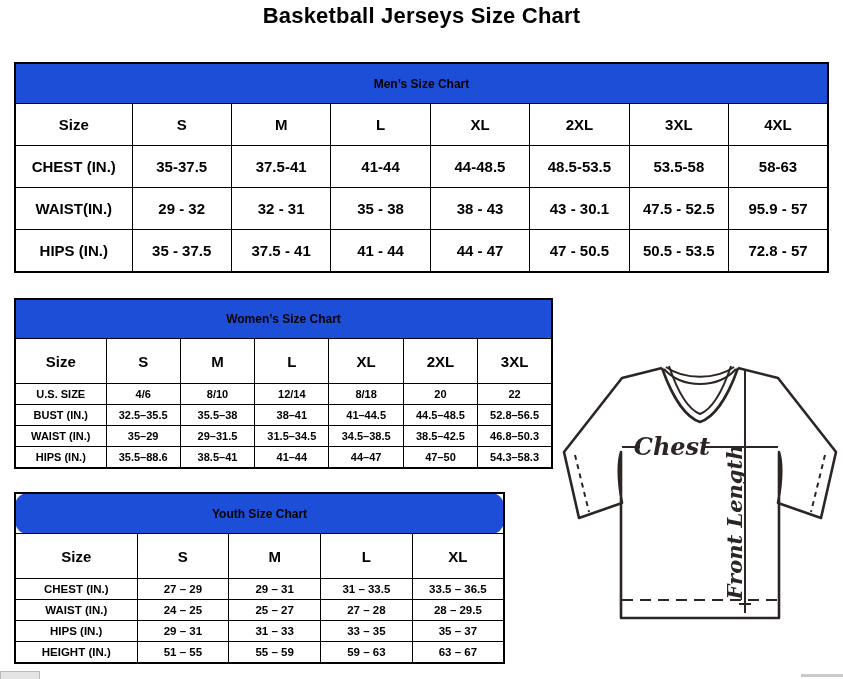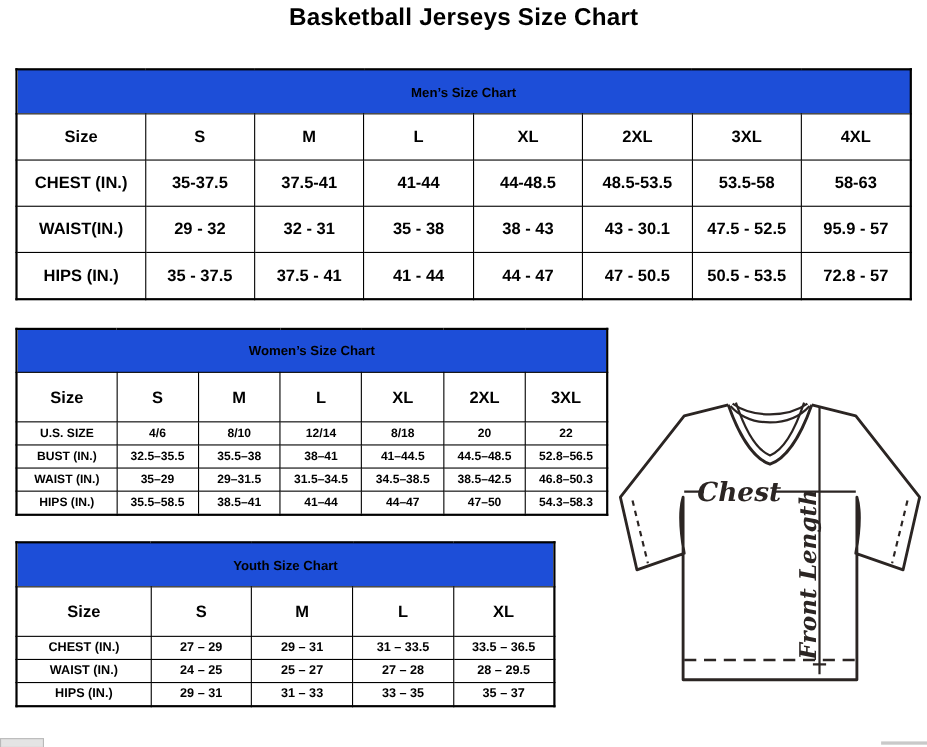--- a/index.html
+++ b/index.html
@@ -25,21 +25,21 @@
   .men  tr.band-row td { height:39px; }
   .men  tr.hdr td  { height:41px; font-size:15px; }
   .men  tr.data td { height:41px; font-size:15px; }
   
   .women { left:14px; top:298px; width:539px; }
   .women tr.band-row td { height:38px; }
   .women tr.hdr td  { height:44px; font-size:15px; }
   .women tr.data td { height:20px; font-size:11px; }
   
   .youth { left:14px; top:492px; width:491px; }
-  .youth tr.band-row td { height:39px; }
+  .youth tr.band-row td { height:39px;border-radius:13px; }
   .youth tr.hdr td  { height:44px; font-size:15px; }
   .youth tr.data td { height:20px; font-size:11.5px; }
   
   .jersey-svg { position:absolute; left:558px; top:358px; width:285px; height:300px; }
   .jersey-svg path, .jersey-svg line { fill:none; stroke:#2b2523; }
   .jersey-svg .outline { stroke-width:2.6; stroke-linejoin:round; }
   .jersey-svg .thin { stroke-width:2; }
   .jersey-svg .meas { stroke-width:2; }
   .jersey-svg .dash-hem  { stroke-width:2.2; stroke-dasharray:11 7; }
   .jersey-svg .dash-cuff { stroke-width:2; stroke-dasharray:5 4.5; }
@@ -154,21 +154,21 @@
       <td>WAIST (IN.)</td>
       <td>35–29</td>
       <td>29–31.5</td>
       <td>31.5–34.5</td>
       <td>34.5–38.5</td>
       <td>38.5–42.5</td>
       <td>46.8–50.3</td>
     </tr>
     <tr class="data">
       <td>HIPS (IN.)</td>
-      <td>35.5–58.5</td>
+      <td>35.5–88.6</td>
       <td>38.5–41</td>
       <td>41–44</td>
       <td>44–47</td>
       <td>47–50</td>
       <td>54.3–58.3</td>
     </tr>
   </tbody>
     </table>
 
   <table class="tbl youth">
@@ -201,20 +201,27 @@
       <td>27 – 28</td>
       <td>28 – 29.5</td>
     </tr>
     <tr class="data">
       <td>HIPS (IN.)</td>
       <td>29 – 31</td>
       <td>31 – 33</td>
       <td>33 – 35</td>
       <td>35 – 37</td>
     </tr>
+    <tr class="data">
+      <td>HEIGHT (IN.)</td>
+      <td>51 – 55</td>
+      <td>55 – 59</td>
+      <td>59 – 63</td>
+      <td>63 – 67</td>
+    </tr>
   </tbody>
     </table>
 
   <svg class="jersey-svg" viewBox="0 0 285 300" aria-hidden="true">
 
     <path class="outline" d="M 104 10 L 64 20 L 6 94 L 21 160 L 64 145
          C 60 122 60 104 63 94
          L 63 260 L 221 260 L 221 94
          C 224 104 224 122 220 145
          L 263 160 L 278 94 L 220 20 L 180 10"></path>

